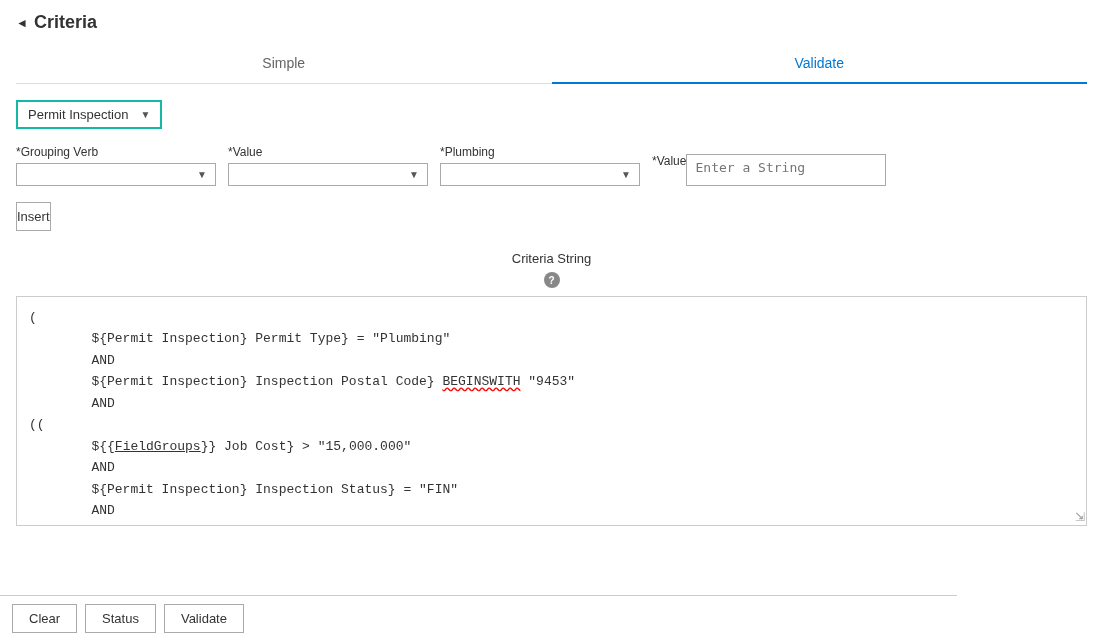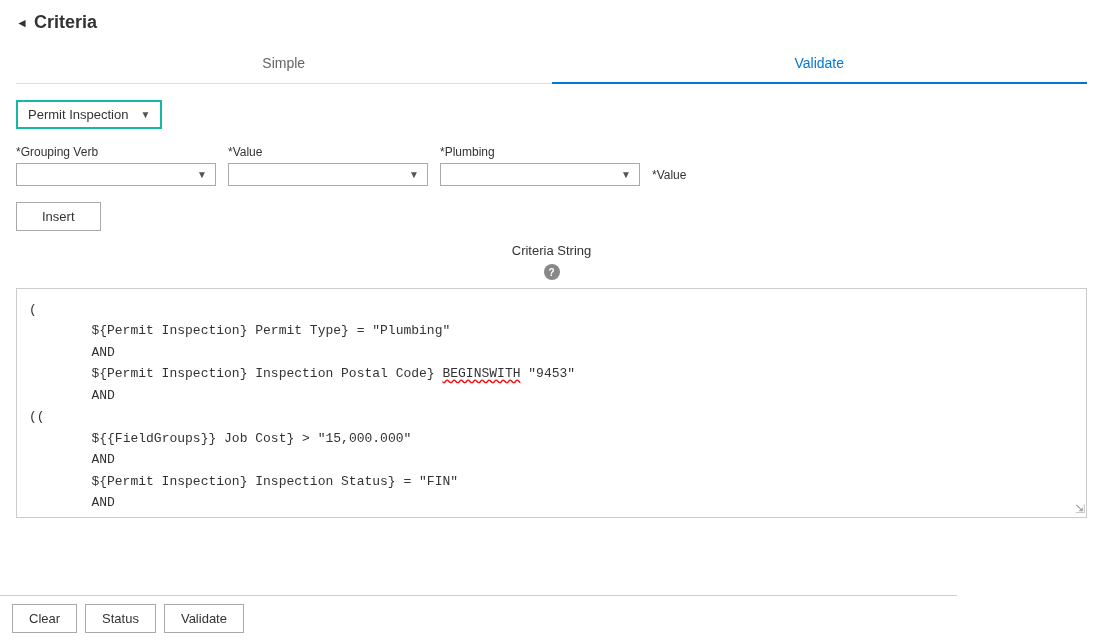--- a/index.html
+++ b/index.html
@@ -137,25 +137,25 @@
     }
     .value-group {
       display: flex;
       flex-direction: row;
     }
 
     
     .insert-btn {
       border: 1px solid #aaa;
       background: #fff;
-      padding: 6px 25px;
-      cursor: pointer;
-      font-size: 13px;
-      color: #333;
-      margin-bottom: 12px;
+      padding: 6px 0;
+      cursor: pointer;
+      font-size: 13px;
+      color: #333;
+      margin-bottom: 20px;
     }
 
     
     .criteria-string-label {
       display: flex;
       align-items: center;
       gap: 6px;
       margin-bottom: 8px;
       font-size: 13px;
       color: #333;
@@ -190,20 +190,21 @@
     }
     .criteria-text-area .line {
       white-space: pre;
     }
     .underline-wavy {
       text-decoration: underline;
       text-decoration-color: red;
       text-decoration-style: wavy;
     }
     .underline-straight {
+      text-decoration: underline;
       text-decoration-color: #333;
     }
 
     
     .bottom-bar {
       position: fixed;
       bottom: 0;
       left: 0;
       width: 957px;
       border-top: 1px solid #ccc;
@@ -280,20 +281,21 @@
     <div class="field-group">
       <span class="field-label">*Plumbing</span>
       <div class="field-select operator-select">
         <span></span>
         <span class="select-arrow">▼</span>
       </div>
     </div>
 
     <div class="value-group">
       <span class="field-label">*Value</span>
+      <textarea class="value-input" rows="1" style="height: 32px; overflow: hidden;" placeholder="Enter a String"></textarea>
     </div>
 
   </div>
 
   
   <button class="insert-btn">Insert</button>
 
   
   <div class="criteria-string-label">
     <span>Criteria String</span>

